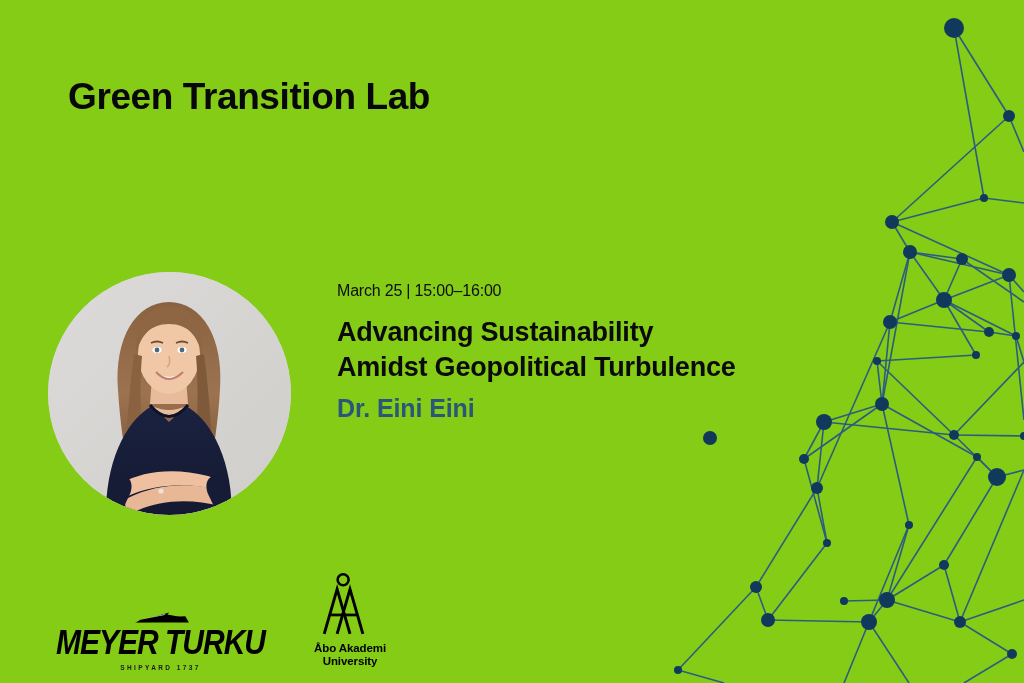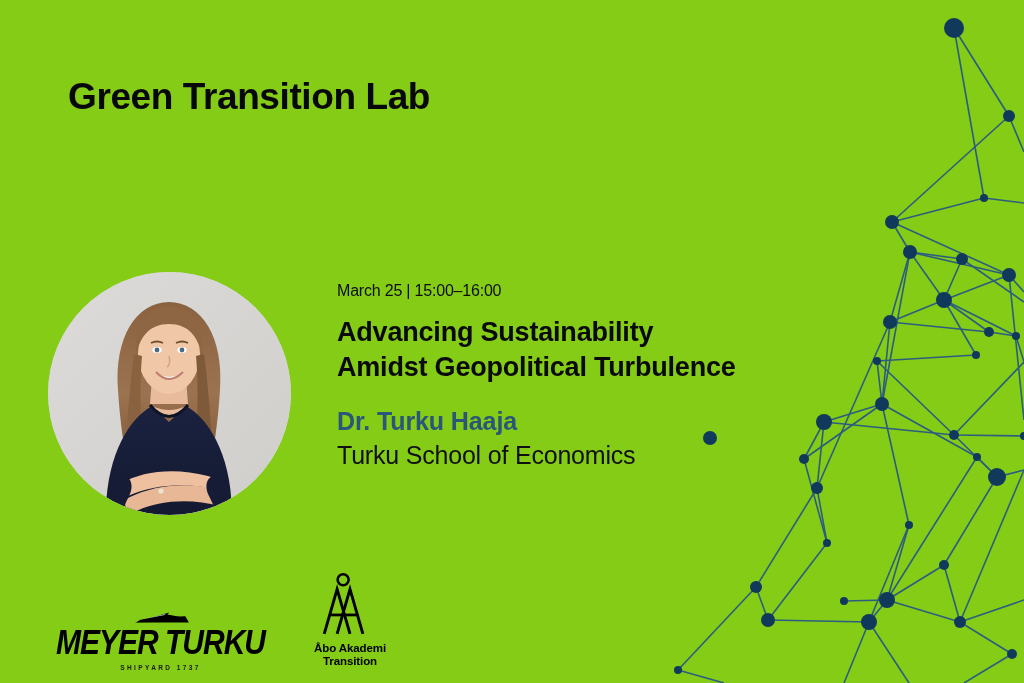--- a/index.html
+++ b/index.html
@@ -77,21 +77,21 @@
     letter-spacing: -0.2px;
     margin: 0 0 15px 0;
     white-space: nowrap;
   }
   #event-topic {
     font-size: 27px;
     font-weight: bold;
     color: #0a0a0c;
     line-height: 1.28;
     letter-spacing: -0.2px;
-    margin: 0 0 23px 0;
+    margin: 0 0 10px 0;
     max-width: 410px;
   }
   #speaker-name {
     font-size: 25px;
     font-weight: bold;
     color: #2a5679;
     letter-spacing: -0.1px;
     margin: 0 0 5px 0;
     white-space: nowrap;
   }
@@ -326,22 +326,21 @@
                  C164 230 168 238 168 243 L184 243 Z" fill="#161c36"></path>
 
         <circle cx="113" cy="219" r="2.6" fill="#e9e4d6"></circle>
       </g>
     </svg>
   </div>
 
   <div id="details">
     <p id="event-date">March 25 | 15:00–16:00</p>
     <h2 id="event-topic">Advancing Sustainability Amidst Geopolitical Turbulence</h2>
-    <p id="speaker-name">Dr. Turku Haaja</p>
-    <p id="speaker-affiliation">Turku School of Economics</p>
+    <p id="speaker-name">Dr. Eini Eini</p>
   </div>
 
   <div id="logo-bar">
 
     <div id="meyer-logo">
       <svg viewBox="0 0 70 20" width="64" height="18" aria-hidden="true">
         <path d="M6 15 L44 4 L40 9 L62 8 L66 15 Z" fill="#000"></path>
         <path d="M10 12.5 L40 5.5 L37.5 9.2 L58 8.6 Z" fill="#ccd8df"></path>
         <path d="M12 12 L42 6 L60 9.4 L64 14 L8 14.6 Z" fill="#000"></path>
       </svg>
@@ -352,19 +351,19 @@
     <div id="abo-logo">
       <svg viewBox="0 0 86 78" width="74" height="67" aria-hidden="true">
         <circle cx="35" cy="9" r="6.4" fill="none" stroke="#000" stroke-width="3"></circle>
         <path d="M28 72 L43 20 L58 72" fill="none" stroke="#000" stroke-width="3.4"></path>
         <path d="M13 72 L28 20 L43 72" fill="none" stroke="#000" stroke-width="3.4"></path>
         <line x1="21" y1="50" x2="35" y2="50" stroke="#000" stroke-width="3.2"></line>
         <line x1="36" y1="50" x2="50" y2="50" stroke="#000" stroke-width="3.2"></line>
       </svg>
       <div id="abo-name">
         <div>Åbo Akademi</div>
-        <div>Transition</div>
+        <div>University</div>
       </div>
     </div>
 
   </div>
 
 </div>
 
 </body></html>

